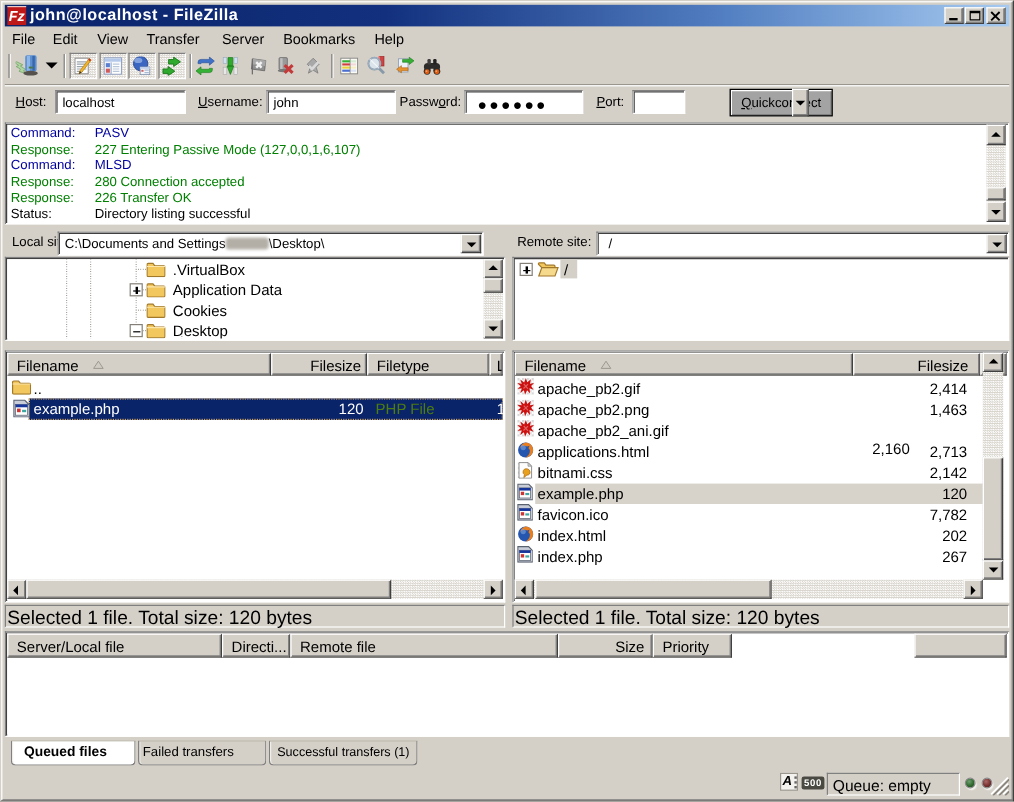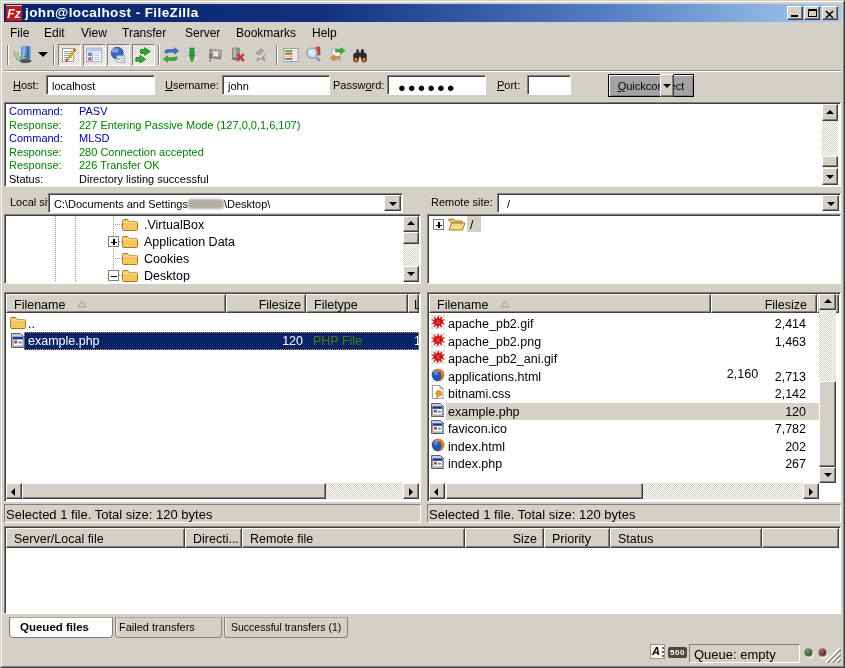--- a/index.html
+++ b/index.html
@@ -1,19 +1,19 @@
 <!DOCTYPE html>
 <html><head>
 <meta charset="utf-8">
 <style>
   * { margin:0; padding:0; box-sizing:border-box; }
   html,body { width:845px; height:668px; overflow:hidden; }
   body { font-family:"Liberation Sans", sans-serif; background:#D4D0C8; position:relative; color:#000; }
   .abs { position:absolute; }
-  .f11 { font-size:11px; } .f12 { font-size:12px; } .f13 { font-size:13px; }
+  .f11 { font-size:11px; } .f12 { font-size:12px; } .f13 { font-size:16px; }
   .frame { position:absolute; inset:0; border:1px solid; border-color:#D4D0C8 #404040 #404040 #D4D0C8; }
   .frame2 { position:absolute; left:1px; top:1px; right:1px; bottom:1px; border:1px solid; border-color:#fff #808080 #808080 #fff; }
   .sunkenw { border:1px solid; border-color:#808080 #fff #fff #808080; box-shadow:inset 1px 1px 0 #404040; background:#fff; }
   .sunkeng { border:1px solid; border-color:#808080 #fff #fff #808080; }
   .title { left:4px; top:4px; width:837px; height:18px; background:linear-gradient(to right,#0A246A 0%,#12307E 38%,#5380C2 72%,#A6CAF0 100%); color:#fff; font-weight:bold; }
   .tbtn { position:absolute; top:2px; width:16px; height:14px; background:#D4D0C8; border:1px solid; border-color:#fff #404040 #404040 #fff; box-shadow:inset -1px -1px 0 #808080; }
   .menu span { position:absolute; top:4px; }
   .tsep { position:absolute; top:2px; width:2px; height:18px; border-left:1px solid #808080; border-right:1px solid #fff; }
   .ticon { position:absolute; width:16px; height:16px; }
   .tbtnp { position:absolute; top:1px; width:23px; height:22px; border:1px solid; border-color:#808080 #fff #fff #808080; background-image:conic-gradient(#fff 25%, #D4D0C8 0 50%, #fff 0 75%, #D4D0C8 0); background-size:2px 2px; }
@@ -449,21 +449,20 @@
 <div class="abs f13 sunkeng" style="left:4px;top:504px;width:417px;height:19px;padding:2px 0 0 1px;">Selected 1 file. Total size: 120 bytes</div>
 <div class="abs f13 sunkeng" style="left:427px;top:504px;width:414px;height:19px;padding:2px 0 0 1px;">Selected 1 file. Total size: 120 bytes</div>
 
 <div class="abs sunkenw" style="left:4px;top:526px;width:837px;height:88px;"></div>
 <div class="abs" style="left:6px;top:528px;width:833px;height:84px;background:#fff;overflow:hidden;">
   <div class="hdr" style="left:0;top:0;width:179px;height:20px;">Server/Local file</div>
   <div class="hdr" style="left:179px;top:0;width:57px;height:20px;">Directi...</div>
   <div class="hdr" style="left:236px;top:0;width:223px;height:20px;">Remote file</div>
   <div class="hdr" style="left:459px;top:0;width:79px;height:20px;text-align:right;padding-right:6px;">Size</div>
   <div class="hdr" style="left:538px;top:0;width:66px;height:20px;">Priority</div>
-  <div class="hdr" style="left:604px;top:0;width:152px;height:20px;">Status</div>
   <div class="hdr" style="left:756px;top:0;width:77px;height:20px;"></div>
 </div>
 
 <div class="tab" style="left:9px;top:617px;width:104px;background:#fff;font-weight:bold;font-size:11.5px;padding-left:10px;">Queued files</div>
 <div class="tab" style="left:115px;top:617px;width:107px;padding-left:3px;">Failed transfers</div>
 <div class="tab" style="left:224px;top:617px;width:124px;padding-left:6px;font-size:10.5px;">Successful transfers (1)</div>
 
 <div class="abs" style="left:4px;top:642px;width:837px;height:22px;">
   <div class="abs" style="left:646px;top:2px;width:15px;height:15px;background:#f4f2ee;border:1px solid #9a968e;">
     <div class="abs" style="left:1px;top:0px;font-size:11px;font-weight:bold;font-style:italic;">A</div>

